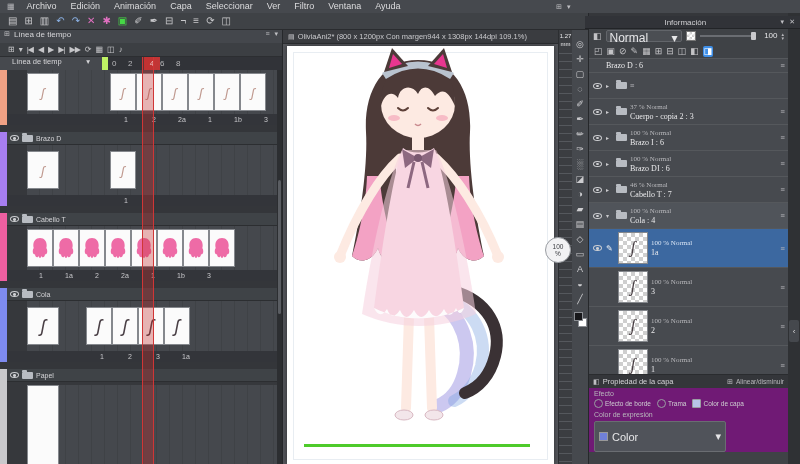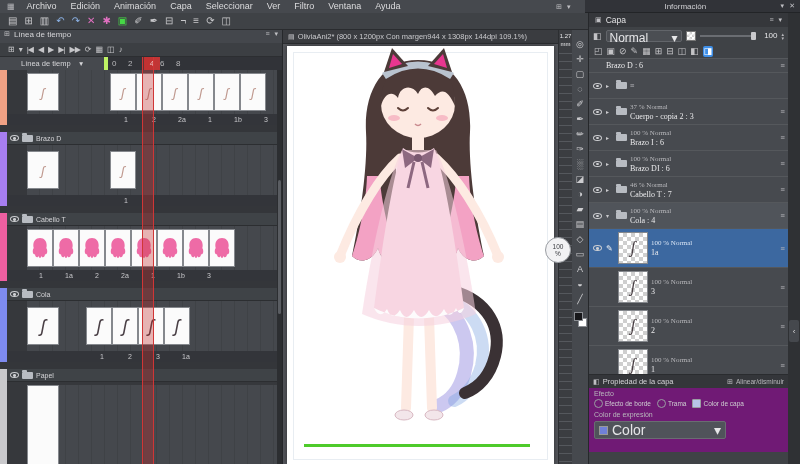--- a/index.html
+++ b/index.html
@@ -6,35 +6,35 @@
   html,body{width:800px;height:464px;overflow:hidden;}
   body{position:relative;background:#2e3033;font-family:"Liberation Sans",sans-serif;color:#d6d6d8;}
   .abs{position:absolute;}
 
   
   .menubar{left:0;top:0;width:800px;height:13px;background:#46494e;display:flex;align-items:center;padding-left:4px;gap:2px;z-index:2;}
   .app-glyph{font-size:8px;color:#b9b9bd;padding:0 3px;}
   .menu-items{display:flex;}
   .menu-item{font-size:9px;color:#dcdcde;padding:0 7px;line-height:13px;}
   .ws-icons{left:556px;top:0;height:13px;display:flex;align-items:center;gap:5px;font-size:8px;color:#c6c6c9;z-index:3;}
-  .info-header{left:585px;top:0;width:215px;height:13px;background:#313338;border-bottom:1px solid #222427;display:flex;align-items:center;padding:0 5px;z-index:4;}
+  .info-header{left:585px;top:16px;width:215px;height:13px;background:#313338;border-bottom:1px solid #222427;display:flex;align-items:center;padding:0 5px;z-index:4;}
   .info-title{flex:1;text-align:center;font-size:8px;color:#cfcfd2;}
   .win-icons{display:flex;gap:5px;}
   .win-icon{font-size:7px;color:#bfbfc3;}
   .toolbar{left:0;top:13px;width:588px;height:17px;background:#3f4246;border-bottom:1px solid #2a2c2f;display:flex;align-items:center;gap:7px;padding-left:8px;}
   .tb-icon{font-size:10px;line-height:1;}
 
   
   .timeline{left:0;top:30px;width:283px;height:434px;background:#34363a;border-right:1px solid #26282b;}
   .tl-title{height:13px;background:#44474c;display:flex;gap:4px;font-size:8px;padding:0 4px;}
   .tl-title-text{flex:1;color:#d5d5d8;}
   .tl-controls{height:14px;background:#3c3f43;display:flex;align-items:center;gap:5px;padding:0 8px;border-bottom:1px solid #2c2e31;}
   .ctrl{font-size:8px;color:#c6c6c9;letter-spacing:-1px;}
   .tl-ruler{height:13px;background:#313338;position:relative;}
-  .tl-selector{position:absolute;left:0;top:0;width:108px;height:13px;background:#46494e;border-right:4px solid #bef264;display:flex;align-items:center;justify-content:space-between;font-size:7.5px;color:#d5d5d8;padding:0 21px;}
+  .tl-selector{position:absolute;left:0;top:0;width:108px;height:13px;background:#46494e;border-right:6px solid #bef264;display:flex;justify-content:space-between;font-size:7.5px;color:#d5d5d8;padding:0 12px;}
   .ruler-nums{position:absolute;left:112px;top:0;height:13px;display:flex;}
   .ruler-num{width:16px;font-size:8px;color:#b8b8bb;line-height:13px;}
   .ruler-num.active{background:#c23535;color:#fff;text-align:center;}
   .tl-tracks{position:absolute;left:0;top:40px;right:5px;bottom:0;overflow:hidden;}
   .tl-scroll{position:absolute;right:0;top:40px;bottom:0;width:5px;background:#2c2e31;}
   .tl-scroll .thumbbar{position:absolute;top:28%;height:34%;left:1px;right:1px;background:#5a5d62;border-radius:2px;}
   .timeline{position:absolute;}
   .playhead{position:absolute;left:142px;top:27px;width:12px;bottom:0;background:rgba(196,46,46,.35);border-left:1px solid #d03636;border-right:1px solid #d03636;z-index:5;}
   .track{display:flex;margin-bottom:7px;}
   .strip{width:7px;flex:0 0 7px;}
@@ -113,21 +113,21 @@
   .props-head .spacer{flex:1;}
   .props-sec{font-size:6.5px;color:#b9b9bd;}
   .sec-label{font-size:7px;color:#b9b9bd;padding:2px 5px 1px;}
   .efx-row{display:flex;align-items:center;gap:6px;padding:1px 5px;}
   .efx{display:flex;align-items:center;gap:2px;}
   .efx-ic{width:9px;height:9px;border:1px solid #9a9da2;display:inline-block;}
   .efx-ic.circle{border-radius:50%;}
   .efx-ic.square{border-radius:1px;background:#b8c4e8;}
   .efx-lb{font-size:6.5px;color:#cfcfd2;white-space:nowrap;}
   .color-row{padding:2px 5px;}
-  .color-combo{width:132px;height:18px;background:#50535a;border:1px solid #6a6d72;border-radius:2px;display:flex;align-items:center;gap:4px;padding:0 4px;font-size:14px;color:#e6e6e8;}
+  .color-combo{width:132px;height:31px;background:#50535a;border:1px solid #6a6d72;border-radius:2px;display:flex;align-items:center;gap:4px;padding:0 4px;font-size:11px;color:#e6e6e8;}
   .color-combo .spacer{flex:1;}
   .color-swatch{width:9px;height:9px;background:#7080d8;border:1px solid #999;}
   .edge{left:788px;top:13px;width:12px;height:451px;background:#2f3134;}
   .edge-collapse{left:789px;top:320px;width:10px;height:22px;background:#45484d;border-radius:2px;display:flex;align-items:center;justify-content:center;font-size:8px;color:#d8d8da;z-index:6;}
 </style>
 </head>
 <body>
 
 <div class="menubar abs">
   <span class="app-glyph">▦</span>

